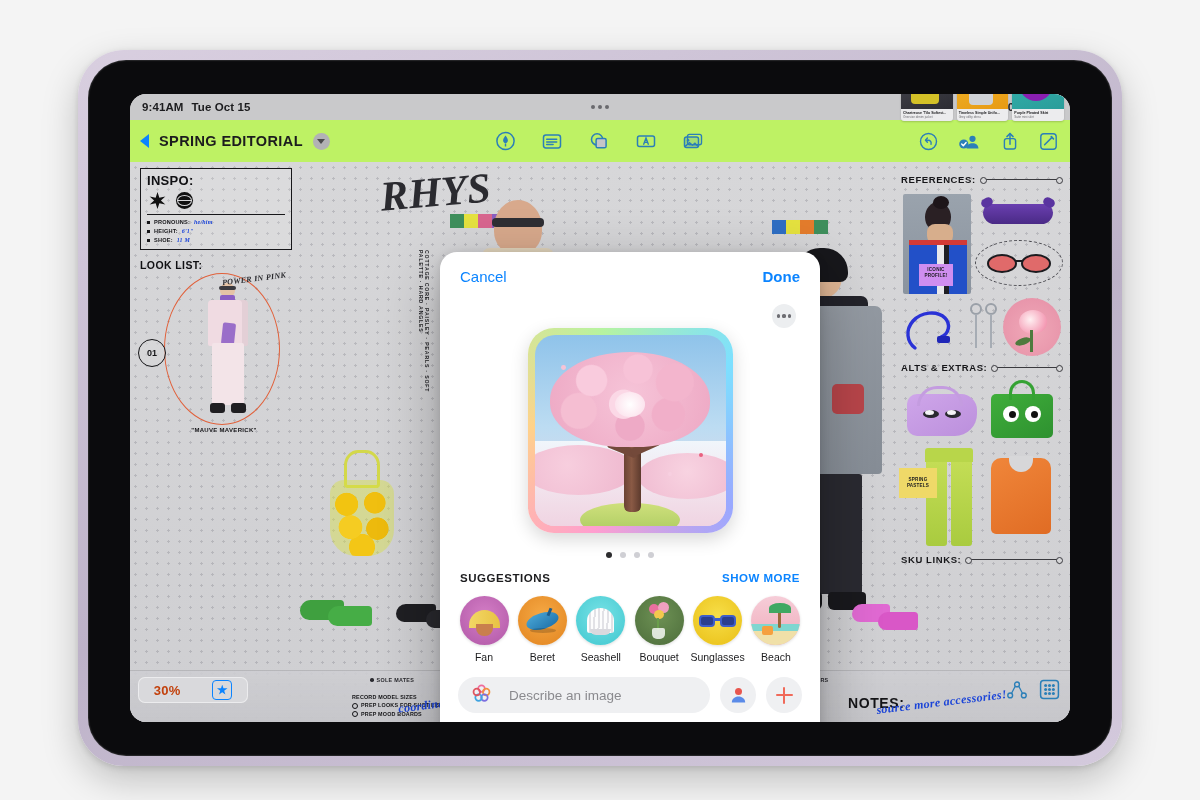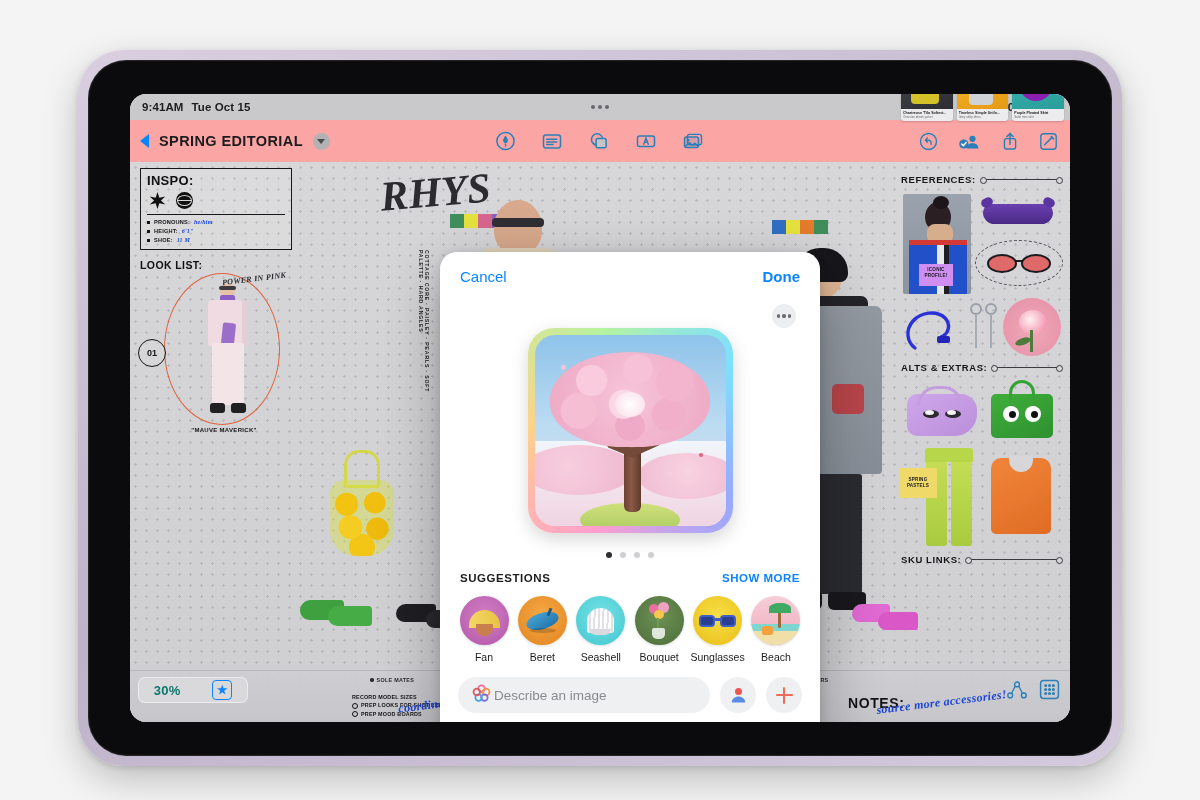--- a/index.html
+++ b/index.html
@@ -51,21 +51,21 @@
   .sb-left { margin-left:12px; display:flex; gap:8px; align-items:center; }
   .sb-dots { position:absolute; left:50%; transform:translateX(-50%); display:flex; gap:3px; align-items:center;}
   .sb-dots i { width:4px; height:4px; border-radius:50%; background:#6a6a6e; display:block; }
   .sb-right { margin-left:auto; margin-right:12px; display:flex; gap:5px; align-items:center; }
   .batt { width:22px; height:11px; border:1.4px solid #1c1c1e; border-radius:3px; position:relative; }
   .batt::after { content:""; position:absolute; right:-4px; top:3px; width:2px; height:5px; background:#1c1c1e; border-radius:0 1px 1px 0; }
   .batt i { position:absolute; left:1.4px; top:1.4px; bottom:1.4px; width:90%; background:#1c1c1e; border-radius:1.4px; display:block; }
 
   .appbar {
     position:absolute; left:0; top:26px; width:100%; height:42px;
-    background:#fca5a5;
+    background:#bef264;
     display:flex; align-items:center;
   }
   .ab-left { display:flex; align-items:center; gap:10px; margin-left:10px; }
   .chev-back { width:0;height:0; border-top:7px solid transparent; border-bottom:7px solid transparent; border-right:9px solid #0b84ff; }
   .doc-title { font-size:14.5px; font-weight:700; color:#1c1c1e; letter-spacing:.4px; }
   .title-chev {
     width:17px;height:17px;border-radius:50%;background:#b2b2b5;
     display:flex;align-items:center;justify-content:center;
   }
   .title-chev::after{content:"";width:0;height:0;border-left:4px solid transparent;border-right:4px solid transparent;border-top:5px solid #4a4a4d;}
@@ -138,21 +138,21 @@
   .bottombar{
     position:absolute;left:0;bottom:0;width:100%;height:52px;
     background:linear-gradient(180deg,rgba(206,206,210,.9),rgba(198,198,202,.96));
     border-top:1px solid rgba(0,0,0,.08);
   }
   .zoom-pill{
     position:absolute;left:8px;top:6px;width:110px;height:26px;border-radius:7px;
     background:#d9d9dc;display:flex;align-items:center;justify-content:space-around;
     box-shadow:inset 0 0 0 1px rgba(255,255,255,.5);
   }
-  .zoom-val{font-size:13px;font-weight:600;color:#0f766e;letter-spacing:.3px;}
+  .zoom-val{font-size:13px;font-weight:600;color:#c2410c;letter-spacing:.3px;}
   .star-btn{width:20px;height:20px;border:1.4px solid #0b84ff;border-radius:4px;display:flex;align-items:center;justify-content:center;}
   .star-btn .s{width:11px;height:11px;background:#0b84ff;clip-path:polygon(50% 0,61% 35%,98% 35%,68% 57%,79% 91%,50% 70%,21% 91%,32% 57%,2% 35%,39% 35%);}
   .tasks{position:absolute;font-size:5.4px;font-weight:800;color:#141417;letter-spacing:.2px;line-height:1.55;}
   .task-row{display:flex;align-items:center;gap:3px;}
   .tcirc{width:6px;height:6px;border-radius:50%;border:1.1px solid #141417;display:inline-block;}
   .tcirc.on{border-color:#1f7a6e;background:rgba(31,122,110,.18);}
   .bb-head{position:absolute;font-size:14px;font-weight:700;letter-spacing:.6px;color:#141417;}
   .chip-row{position:absolute;display:flex;gap:26px;font-size:5.4px;font-weight:800;letter-spacing:.3px;color:#2a2a2f;}
   .chip-row span{display:flex;align-items:center;gap:3px;}
   .chip-row i{width:3.5px;height:3.5px;border-radius:50%;background:#2a2a2f;}
@@ -188,21 +188,21 @@
   .sugg-title{font-size:11.5px;font-weight:700;letter-spacing:.55px;color:#1c1c1e;}
   .sugg-more{font-size:11.5px;font-weight:700;letter-spacing:.5px;color:#0b84ff;background:none;border:none;cursor:pointer;font-family:inherit;}
   .sugg-row{display:flex;justify-content:space-between;padding:12px 18px 0;}
   .sugg{width:52px;display:flex;flex-direction:column;align-items:center;gap:6px;cursor:pointer;}
   .sugg-ic{width:49px;height:49px;border-radius:50%;position:relative;overflow:hidden;box-shadow:0 1px 3px rgba(0,0,0,.14);}
   .sugg-lb{font-size:10.5px;color:#1c1c1e;text-align:center;}
 
   .compose{display:flex;align-items:center;gap:10px;padding:14px 18px 0;}
   .field{
     flex:1;height:36px;border-radius:18px;background:#eff0f2;
-    display:flex;align-items:center;gap:3px;padding:0 14px;
+    display:flex;align-items:center;gap:18px;padding:0 14px;
   }
   .ph{font-size:13.5px;color:#8a8a8e;}
   .rbtn{width:36px;height:36px;border-radius:50%;background:#eff0f2;display:flex;align-items:center;justify-content:center;}
   .plus{position:relative;width:17px;height:17px;}
   .plus::before,.plus::after{content:"";position:absolute;background:#f06a5a;border-radius:2px;}
   .plus::before{left:0;right:0;top:7.5px;height:2.2px;}
   .plus::after{top:0;bottom:0;left:7.5px;width:2.2px;}
 </style>
 </head>
 <body>

